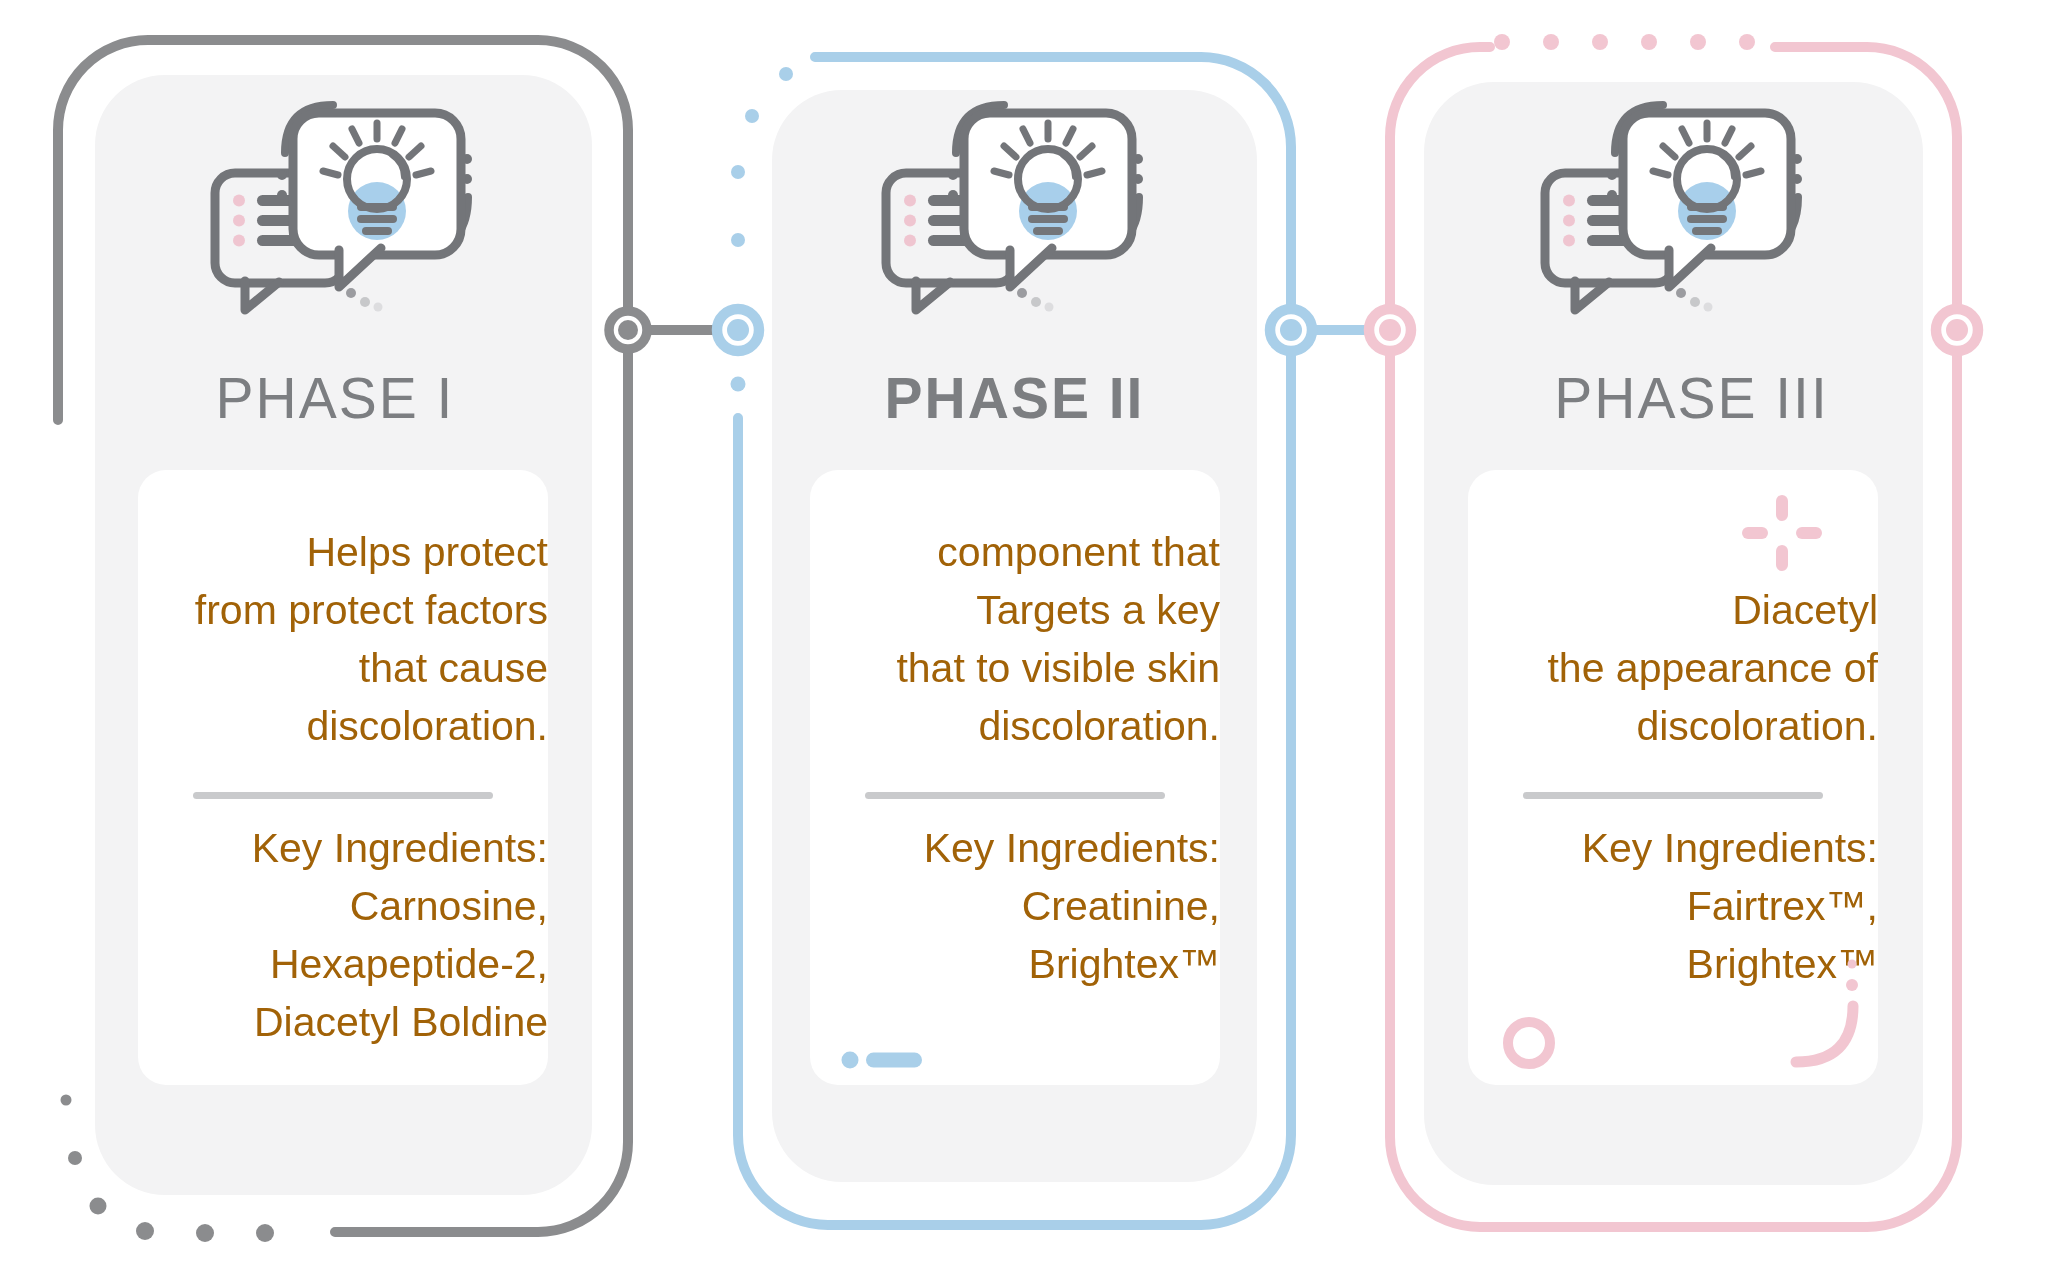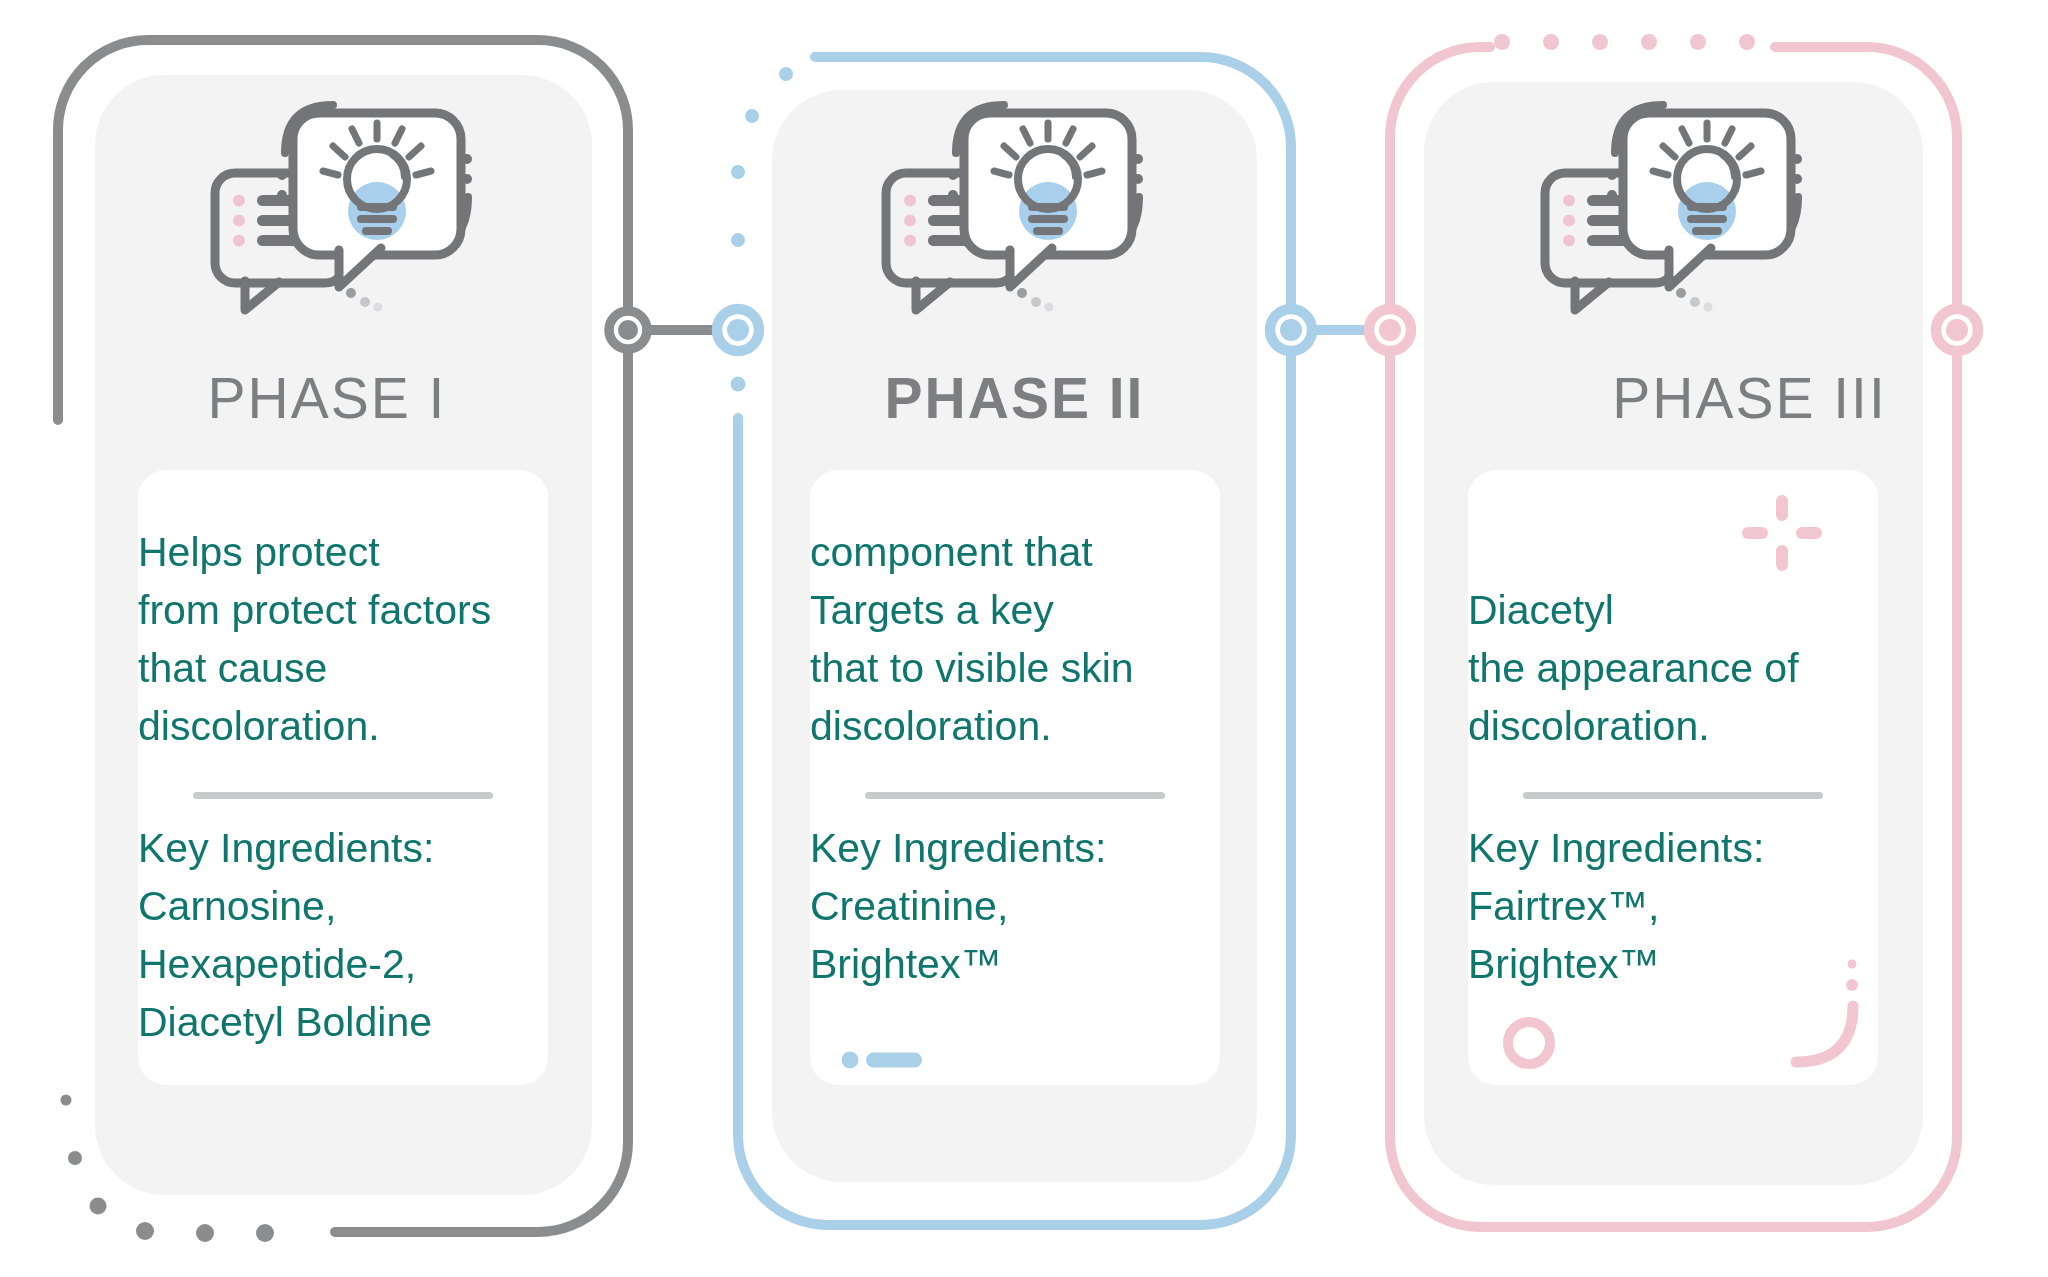--- a/index.html
+++ b/index.html
@@ -11,22 +11,22 @@
     position:absolute;background:#f3f3f4;border-radius:70px;
   }
   .whitebox{
     position:absolute;background:#ffffff;border-radius:28px;
   }
   .title{
     position:absolute;top:366px;height:64px;line-height:64px;
     text-align:center;font-size:57px;letter-spacing:2px;color:#7c7e81;
   }
   .txtline{
-    height:58px;line-height:58px;text-align:left;
-    font-size:41px;color:#0f766e;white-space:nowrap;
+    height:58px;line-height:58px;text-align:right;
+    font-size:41px;color:#a16207;white-space:nowrap;
   }
   .desc,.ing{position:absolute;left:0;width:100%;}
   .divider{
     position:absolute;top:322px;left:50%;transform:translateX(-50%);
     width:300px;height:7px;border-radius:3.5px;background:#c9cacc;
   }
   .icon{position:absolute;top:95px;width:300px;height:220px;}
   svg.overlay{position:absolute;left:0;top:0;pointer-events:none;}
   .hiddendefs{position:absolute;width:0;height:0;overflow:hidden;}
 </style>
@@ -91,21 +91,21 @@
     </symbol>
   </defs>
 </svg>
 
 <div class="stage">
 
   <div class="panel" style="left:95px;top:75px;width:497px;height:1120px;"></div>
   <svg class="icon" style="left:193px;" viewBox="0 0 300 220">
       <use href="#icon-bubbles"></use>
     </svg>
-  <div class="title" style="left:42px;width:570px;">PHASE I</div>
+  <div class="title" style="left:50px;width:570px;">PHASE I</div>
   <div class="whitebox" style="left:138px;top:470px;width:410px;height:615px;">
     <div class="desc" style="top:53px;">
       <div class="txtline">Helps protect</div>
       <div class="txtline">from protect factors</div>
       <div class="txtline">that cause</div>
       <div class="txtline">discoloration.</div>
     </div>
     <div class="divider"></div>
     <div class="ing" style="top:349px;">
       <div class="txtline">Key Ingredients:</div>
@@ -132,21 +132,21 @@
       <div class="txtline">Key Ingredients:</div>
       <div class="txtline">Creatinine,</div>
       <div class="txtline">Brightex™</div>
     </div>
   </div>
 
   <div class="panel" style="left:1424px;top:82px;width:499px;height:1103px;"></div>
   <svg class="icon" style="left:1523px;" viewBox="0 0 300 220">
       <use href="#icon-bubbles"></use>
     </svg>
-  <div class="title" style="left:1466px;width:567px;">PHASE III</div>
+  <div class="title" style="left:1408px;width:567px;">PHASE III</div>
   <div class="whitebox" style="left:1468px;top:470px;width:410px;height:615px;">
     <div class="desc" style="top:111px;">
       <div class="txtline">Diacetyl</div>
       <div class="txtline">the appearance of</div>
       <div class="txtline">discoloration.</div>
     </div>
     <div class="divider"></div>
     <div class="ing" style="top:349px;">
       <div class="txtline">Key Ingredients:</div>
       <div class="txtline">Fairtrex™,</div>

